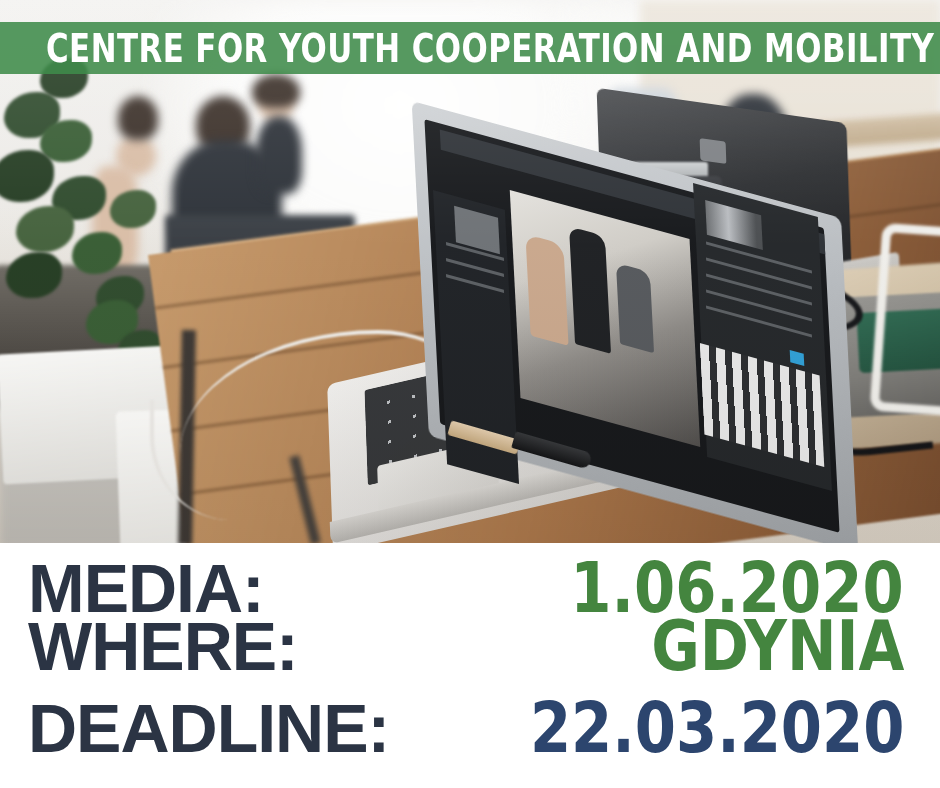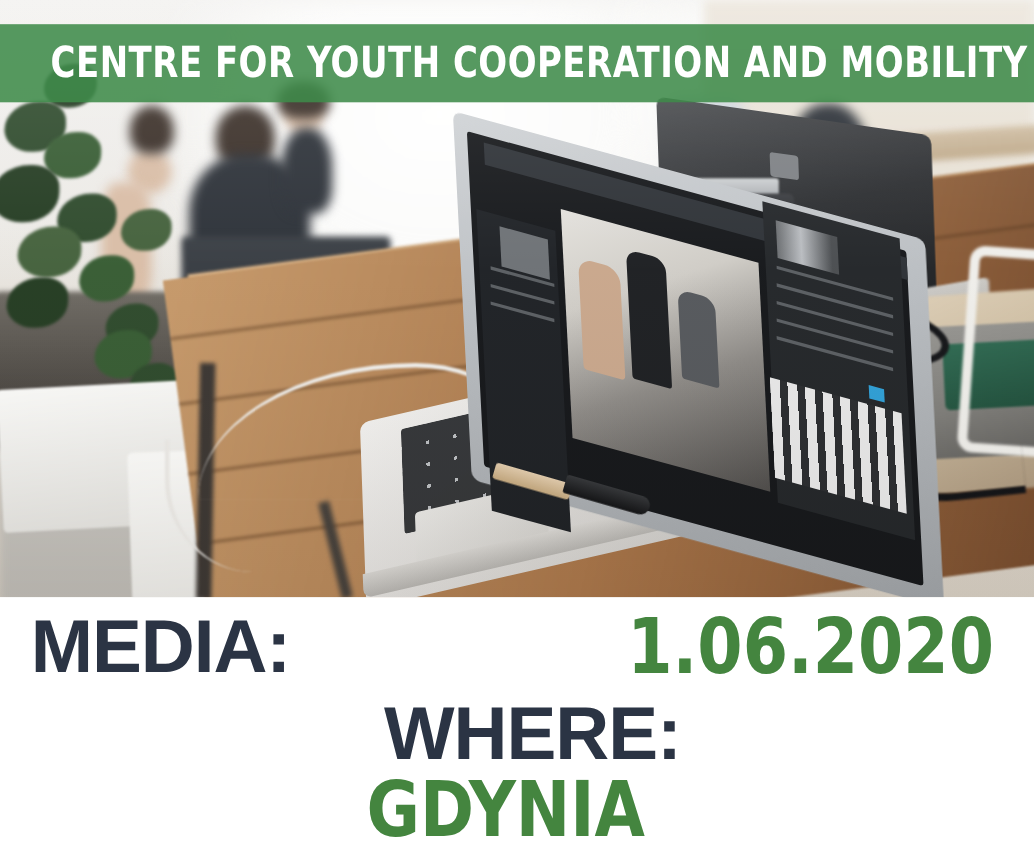--- a/index.html
+++ b/index.html
@@ -192,21 +192,21 @@
     background:linear-gradient(175deg,#fbfbf9,#e4e3df);border-radius:4px;filter:blur(1px);transform:rotate(-3deg);}
   .pad2{left:118px;top:408px;width:210px;height:140px;
     background:linear-gradient(175deg,#fcfcfa,#e9e8e4);border-radius:5px;filter:blur(.9px);transform:rotate(-2deg);}
   .photo-wash{left:0;top:0;width:940px;height:543px;
     background:linear-gradient(180deg,rgba(255,255,255,.14) 0%,rgba(255,255,255,.02) 45%,rgba(40,30,20,.06) 100%);
     pointer-events:none;}
 
   
   .band{position:absolute;display:flex;align-items:center;}
   .band-title{
-    left:0;top:22px;width:940px;height:71px;
+    left:0;top:22px;width:940px;height:52px;
     background:rgba(63,139,74,.88);
   }
   .band-title .txt{
     color:#ffffff;
     font-family:"Liberation Sans Narrow","DejaVu Sans Condensed","Liberation Sans",sans-serif;
     font-weight:700;font-size:39px;letter-spacing:.5px;
     transform:scaleX(.88);transform-origin:left center;
     margin-left:46px;white-space:nowrap;
   }
 
@@ -237,21 +237,21 @@
   
   .details{
     position:absolute;left:0;top:543px;width:940px;height:245px;
     background:#ffffff;
   }
   .row{
     position:absolute;left:0;width:940px;height:77px;
     display:flex;align-items:center;justify-content:space-between;
   }
   .row.r1{top:6px;}
-  .row.r2{top:90px;flex-direction:column;}
+  .row.r2{top:64px;}
   .row.r3{top:146px;}
 
   .label{
     font-family:"Liberation Sans","DejaVu Sans",sans-serif;
     font-weight:700;
     font-size:68px;
     line-height:1;
     color:#2B3444;
     margin-left:28px;
     letter-spacing:-1px;
@@ -400,16 +400,20 @@
     <div class="row r1">
       <span class="label">MEDIA:</span>
       <span class="value green">1.06.2020</span>
     </div>
 
     <div class="row r2">
       <span class="label">WHERE:</span>
       <span class="value green">GDYNIA</span>
     </div>
 
+    <div class="row r3">
+      <span class="label">DEADLINE:</span>
+      <span class="value navy">22.03.2020</span>
+    </div>
 
   </div>
 
 </div>
 
 </body></html>

